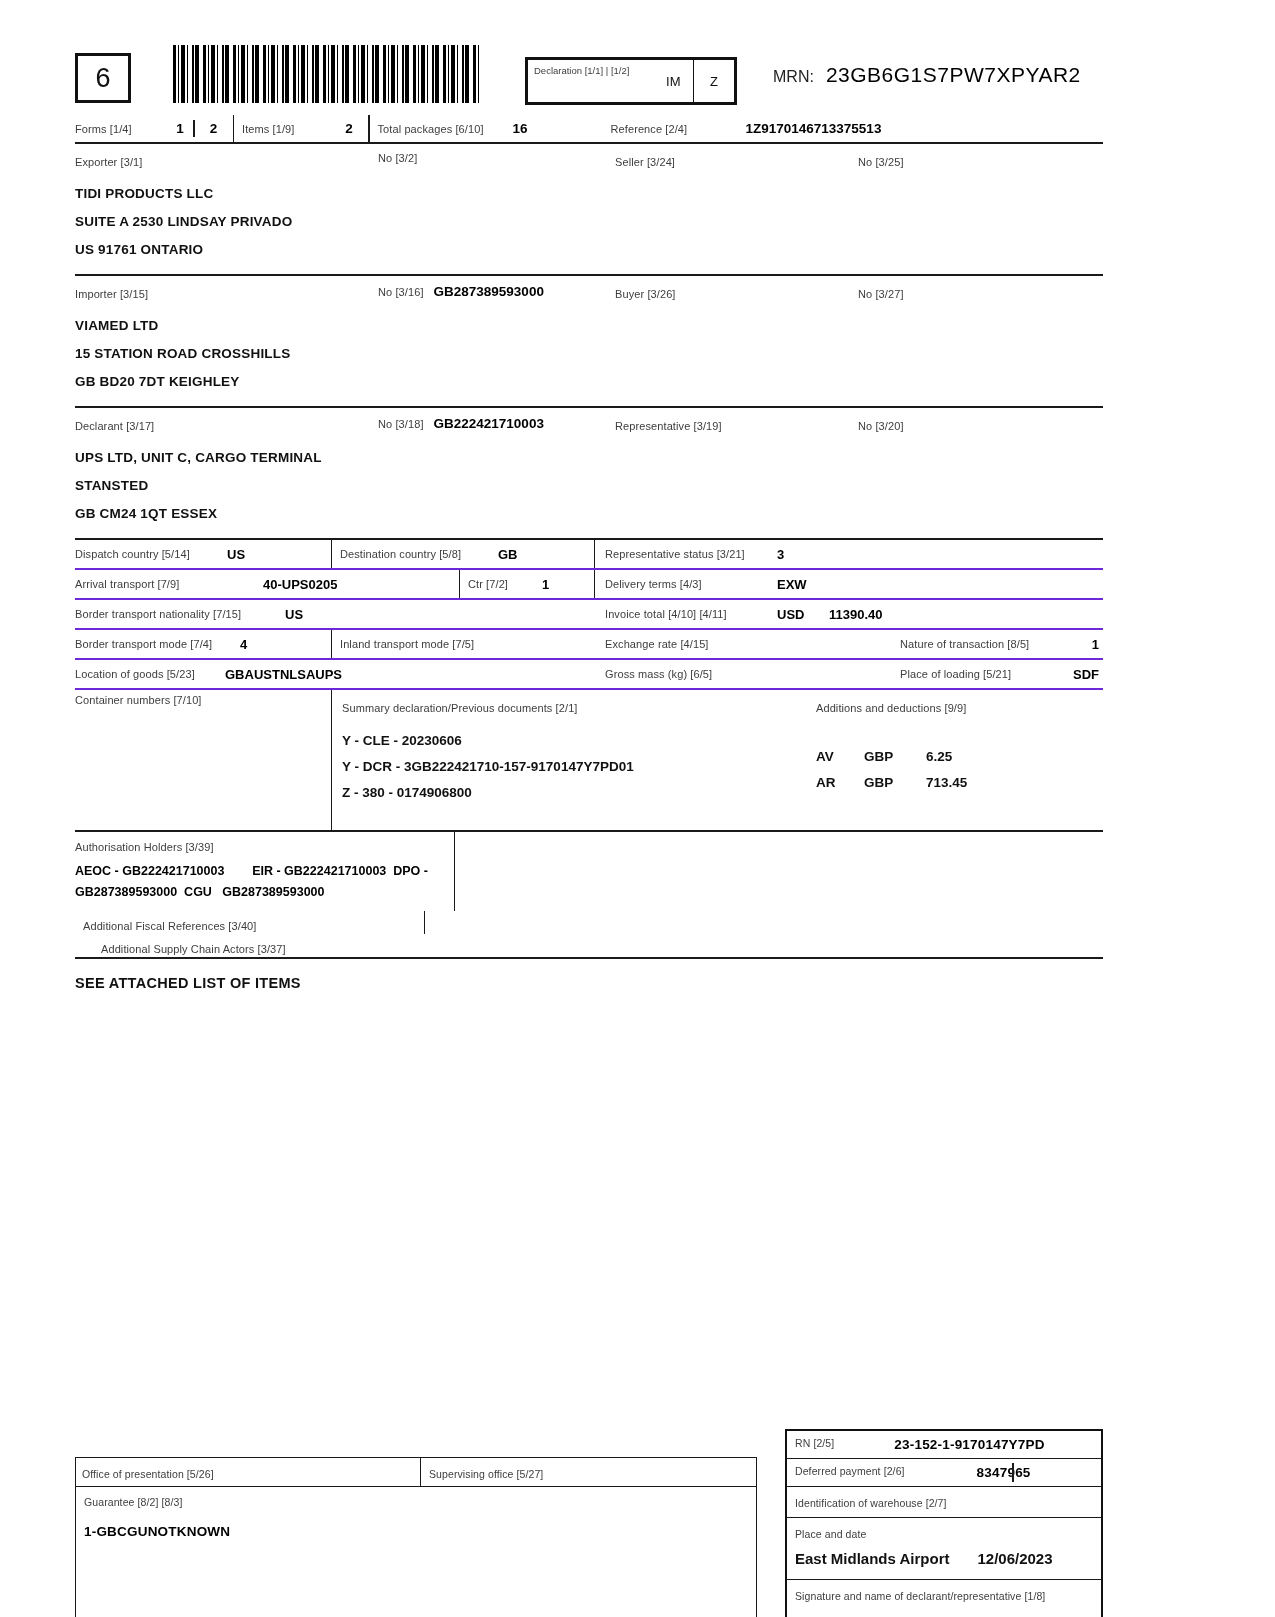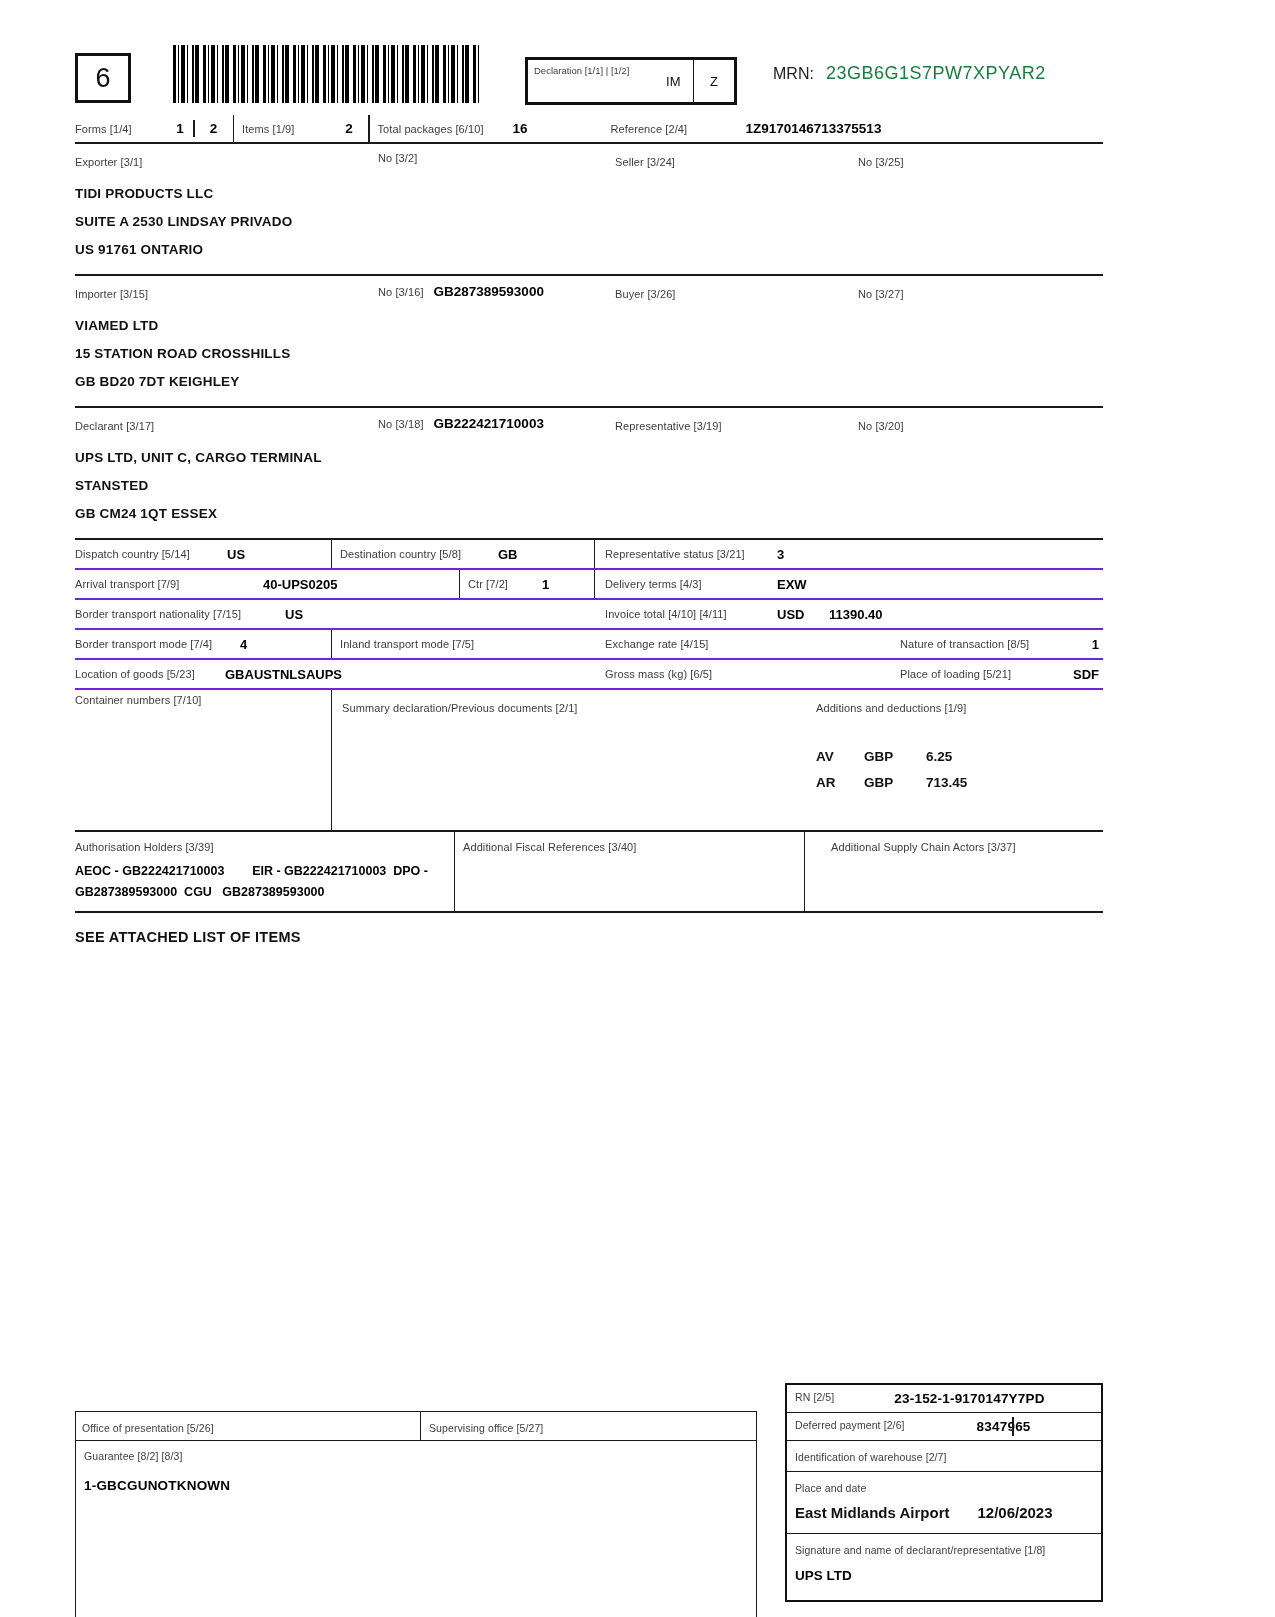--- a/index.html
+++ b/index.html
@@ -19,21 +19,21 @@
       #000 8px 12px,#fff 12px 14px,#000 14px 15px,#fff 15px 19px,#000 19px 21px,#fff 21px 22px,
       #000 22px 26px,#fff 26px 30px);}
   .decl-box{margin-left:46px;margin-top:12px;width:206px;height:42px;border:3px solid #111;
             display:flex;align-items:stretch;box-sizing:content-box;}
   .decl-label{flex:1;font-size:9.5px;color:#3d3d3d;padding:6px 2px 16px 6px;line-height:1.15;}
   .decl-type{align-self:center;font-size:13px;padding-right:12px;}
   .decl-divider{width:1.5px;background:#111;}
   .decl-sub{width:40px;display:flex;align-items:center;justify-content:center;font-size:13px;}
   .mrn{margin-left:36px;margin-top:18px;display:flex;align-items:baseline;white-space:nowrap;}
   .mrn-label{font-size:16px;color:#222;margin-right:12px;}
-  .mrn-value{font-size:18px;letter-spacing:.5px;color:#15803d;}
+  .mrn-value{font-size:21px;letter-spacing:.5px;color:#000000;}
 
   
   .meta{display:flex;align-items:center;height:27px;border-bottom:2px solid #1a1a1a;}
   .meta .divider{width:1.5px;height:100%;background:#1a1a1a;}
   .meta .divider.short{height:65%;align-self:center;}
   .meta .val{font-size:13.5px;}
 
   
   .party{display:grid;grid-template-columns:303px 237px 243px 1fr;
          border-bottom:2px solid #1a1a1a;padding:8px 0 10px;}
@@ -56,21 +56,21 @@
   .docrow .dc2{width:470px;padding:8px 0 0 10px;box-sizing:border-box;}
   .docrow .dc3{flex:1;padding:8px 0 0 14px;box-sizing:border-box;}
   .doclines{margin-top:12px;}
   .doclines div{font-size:13.5px;font-weight:bold;line-height:26px;}
   .adds{margin-top:28px;}
   .arow{display:flex;font-weight:bold;font-size:13.5px;line-height:26px;}
   .arow .a-code{width:48px;}
   .arow .a-cur{width:62px;}
 
   
-  .authrow{display:flex;align-items:stretch;min-height:74px;border-bottom:2px solid #1a1a1a;}
+  .authrow{display:flex;align-items:stretch;min-height:74px;border-bottom:2px solid #1a1a1a;flex-direction:column;}
   .authrow .a1{width:380px;border-right:1.5px solid #1a1a1a;padding:5px 12px 8px 0;box-sizing:border-box;}
   .authrow .a1 .val{display:block;font-size:12.5px;line-height:21px;margin-top:6px;white-space:pre-wrap;}
   .authrow .a2{width:350px;border-right:1.5px solid #1a1a1a;padding:5px 0 0 8px;box-sizing:border-box;}
   .authrow .a3{flex:1;padding:5px 0 0 26px;box-sizing:border-box;}
 
   .attached{margin-top:16px;font-weight:bold;font-size:14.5px;letter-spacing:.3px;}
   .spacer{height:438px;}
 
   
   .footer{position:relative;height:245px;}
@@ -265,23 +265,28 @@
         <span class="val" style="margin-left:auto;padding-right:4px">SDF</span>
       </div>
     </div>
 
     <div class="docrow">
       <div class="dc1">
         <span class="lbl">Container numbers [7/10]</span>
       </div>
       <div class="dc2">
         <span class="lbl">Summary declaration/Previous documents [2/1]</span>
+        <div class="doclines">
+          <div>Y - CLE - 20230606</div>
+          <div>Y - DCR - 3GB222421710-157-9170147Y7PD01</div>
+          <div>Z - 380 - 0174906800</div>
+        </div>
       </div>
       <div class="dc3">
-        <span class="lbl">Additions and deductions [1/9]</span>
+        <span class="lbl">Additions and deductions [9/9]</span>
         <div class="adds">
           <div class="arow">
             <span class="a-code">AV</span>
             <span class="a-cur">GBP</span>
             <span>6.25</span>
           </div>
           <div class="arow">
             <span class="a-code">AR</span>
             <span class="a-cur">GBP</span>
             <span>713.45</span>

